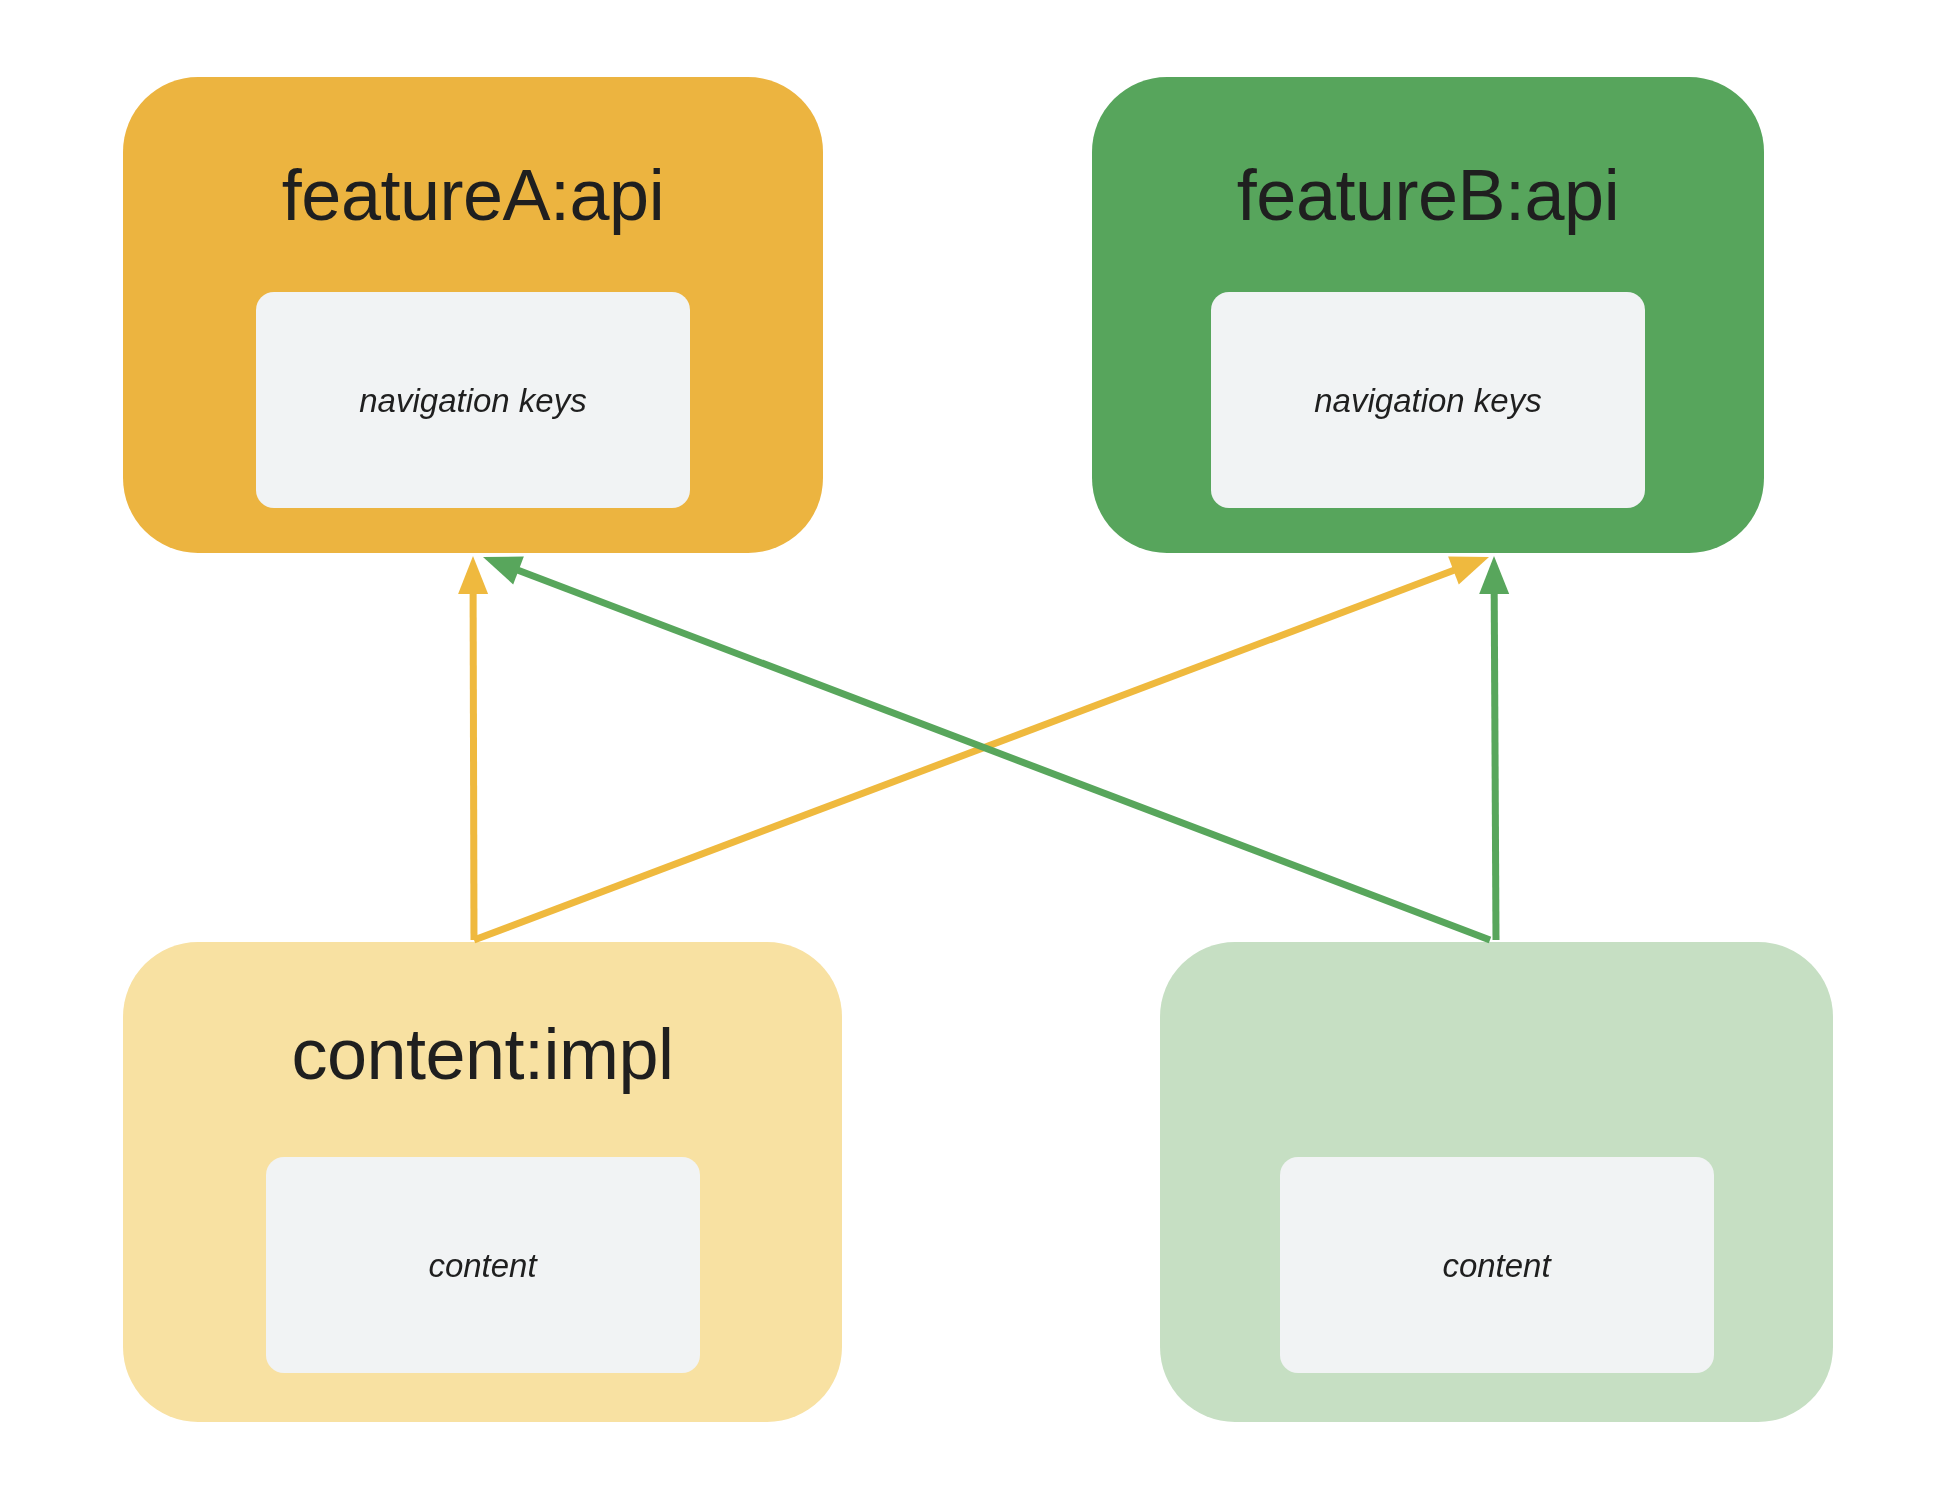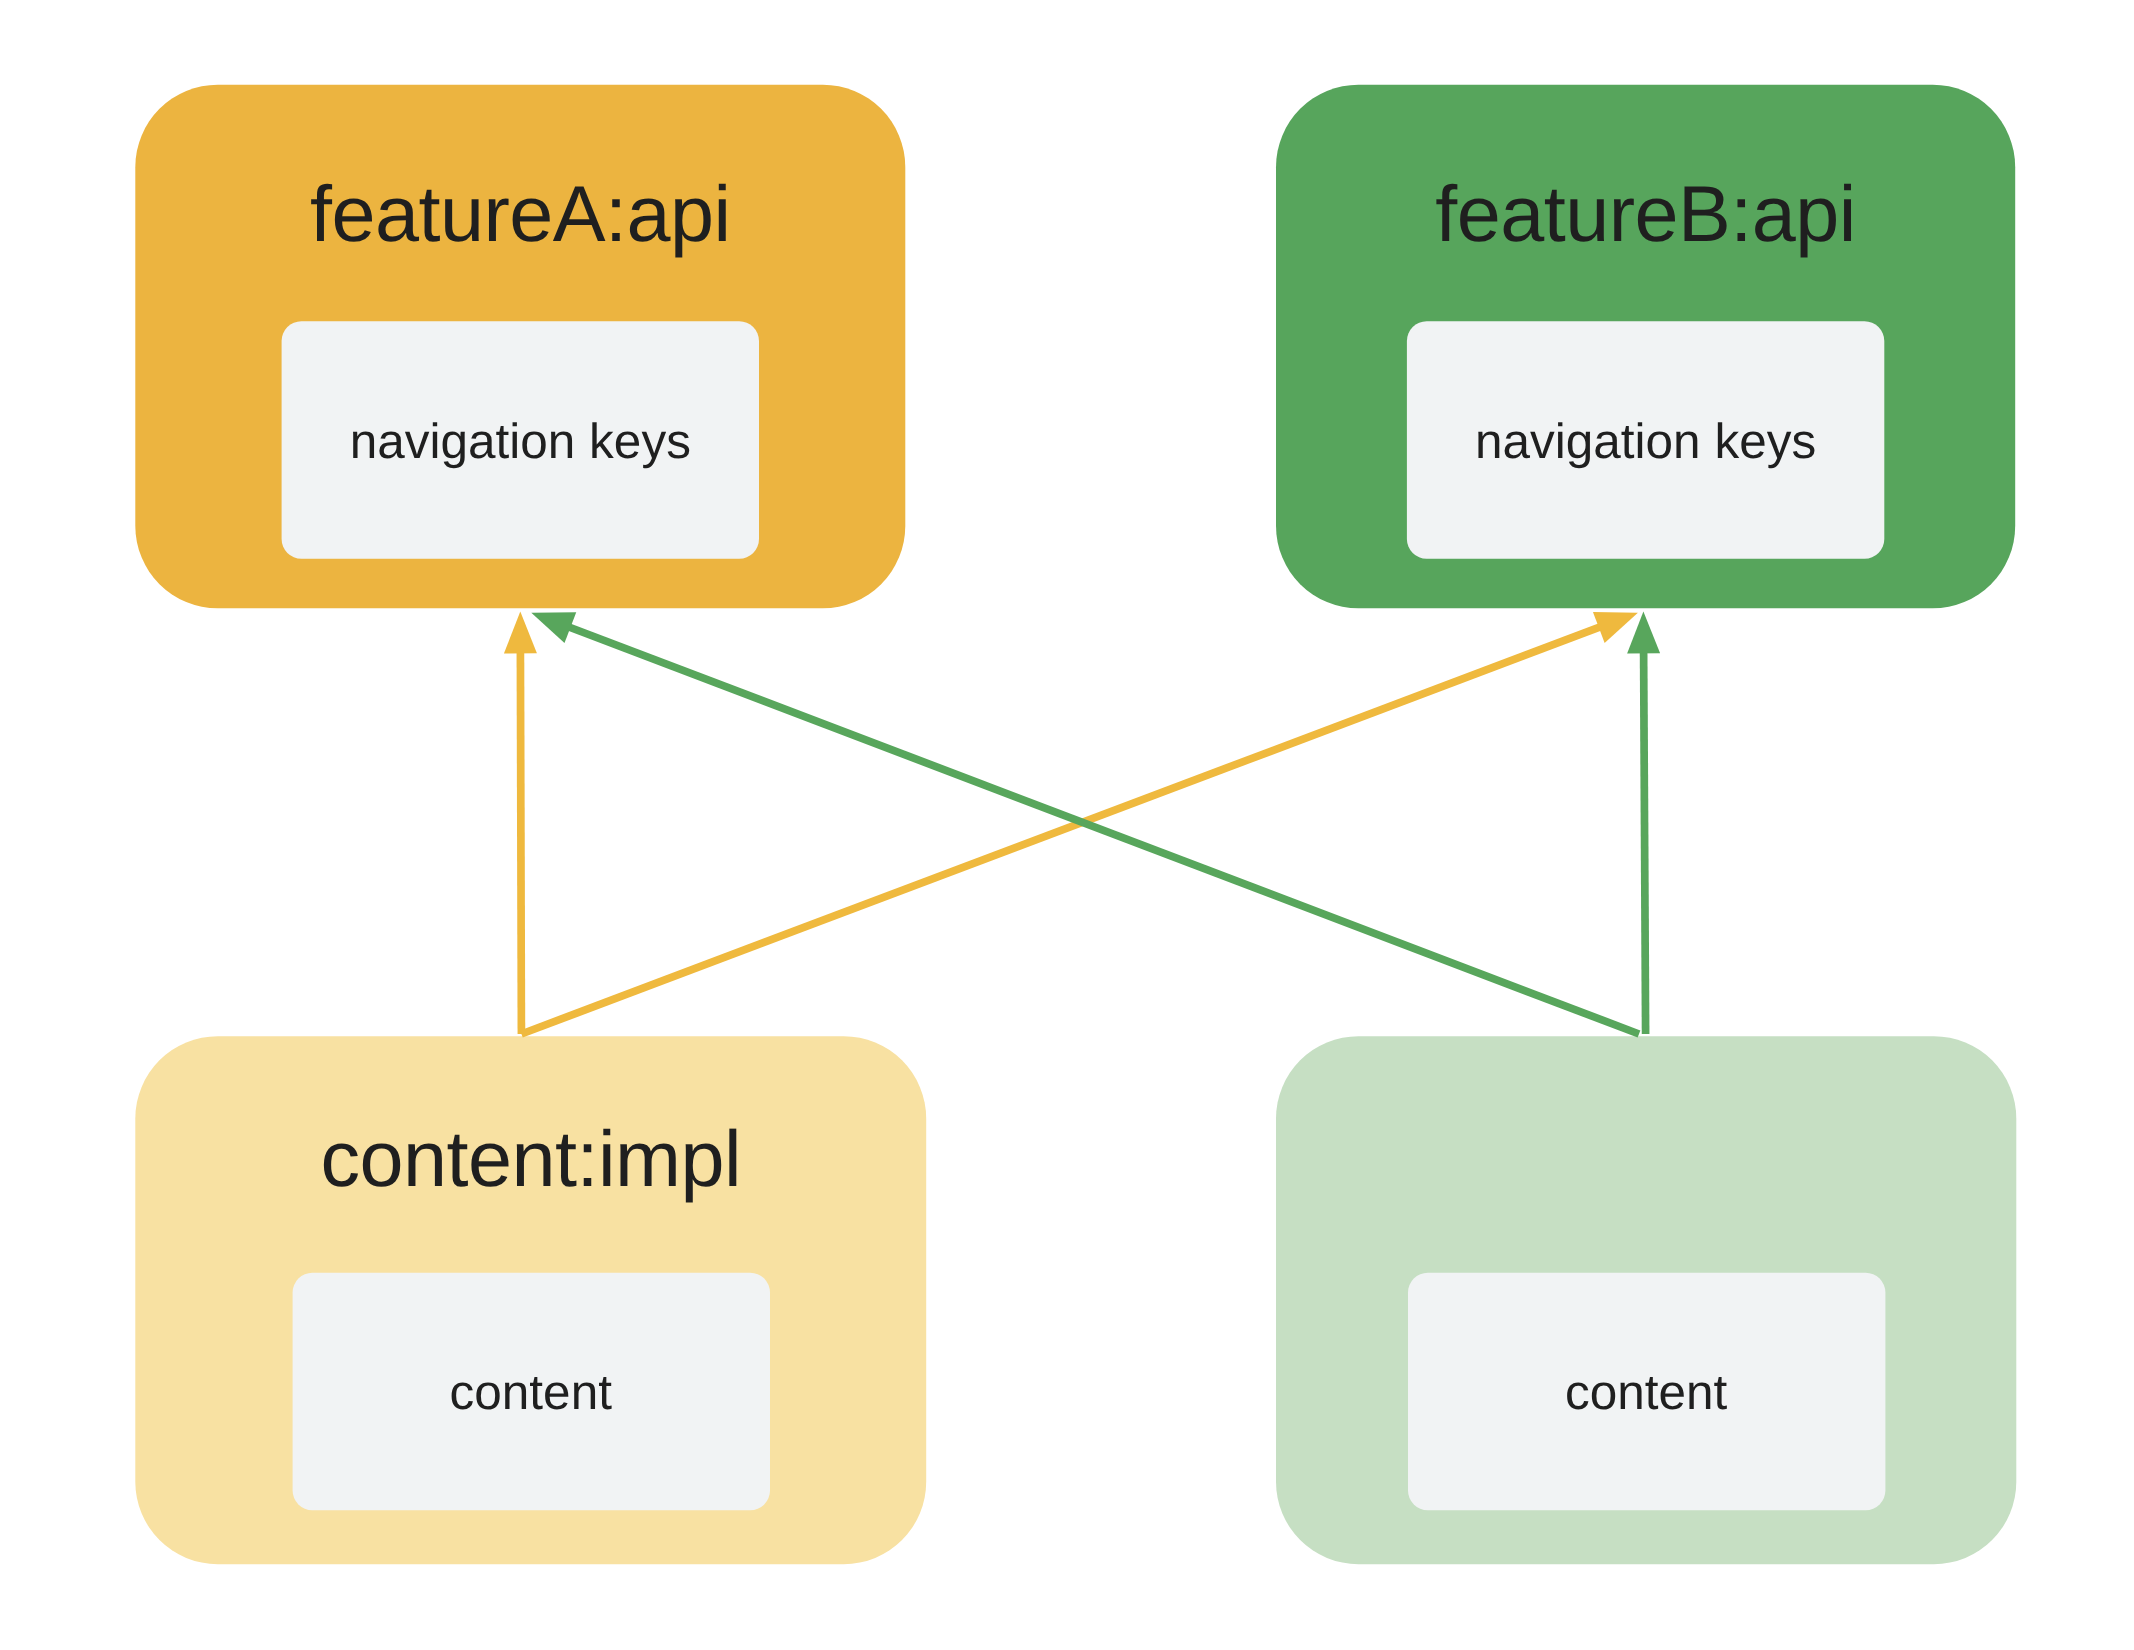--- a/index.html
+++ b/index.html
@@ -16,21 +16,21 @@
   .canvas {
     position: relative;
     width: 1940px;
     height: 1500px;
   }
   .card {
     position: absolute;
     border-radius: 75px;
   }
   .card-a-api  { left: 123px;  top: 77px;  width: 700px; height: 476px; background: var(--api_yellow); }
-  .card-b-api  { left: 1160px; top: 77px;  width: 672px; height: 476px; background: var(--api_green); }
+  .card-b-api  { left: 1092px; top: 77px;  width: 672px; height: 476px; background: var(--api_green); }
   .card-a-impl { left: 123px;  top: 942px; width: 719px; height: 480px; background: var(--impl_yellow); }
   .card-b-impl { left: 1160px; top: 942px; width: 673px; height: 480px; background: var(--impl_green); }
 
   .card-title {
     position: absolute;
     left: 0;
     width: 100%;
     text-align: center;
     font-size: 72px;
     line-height: 72px;
@@ -48,24 +48,25 @@
     top: 215px;
     width: 434px;
     height: 216px;
     background: var(--chip_bg);
     border-radius: 18px;
     display: flex;
     align-items: center;
     justify-content: center;
   }
   .chip-label {
-    font-size: 45px;
+    font-size: 33px;
     line-height: 45px;
     color: var(--text);
     white-space: nowrap;
+    font-style: italic;
   }
   svg.arrows {
     position: absolute;
     left: 0;
     top: 0;
     width: 1940px;
     height: 1500px;
     pointer-events: none;
   }
 </style>

